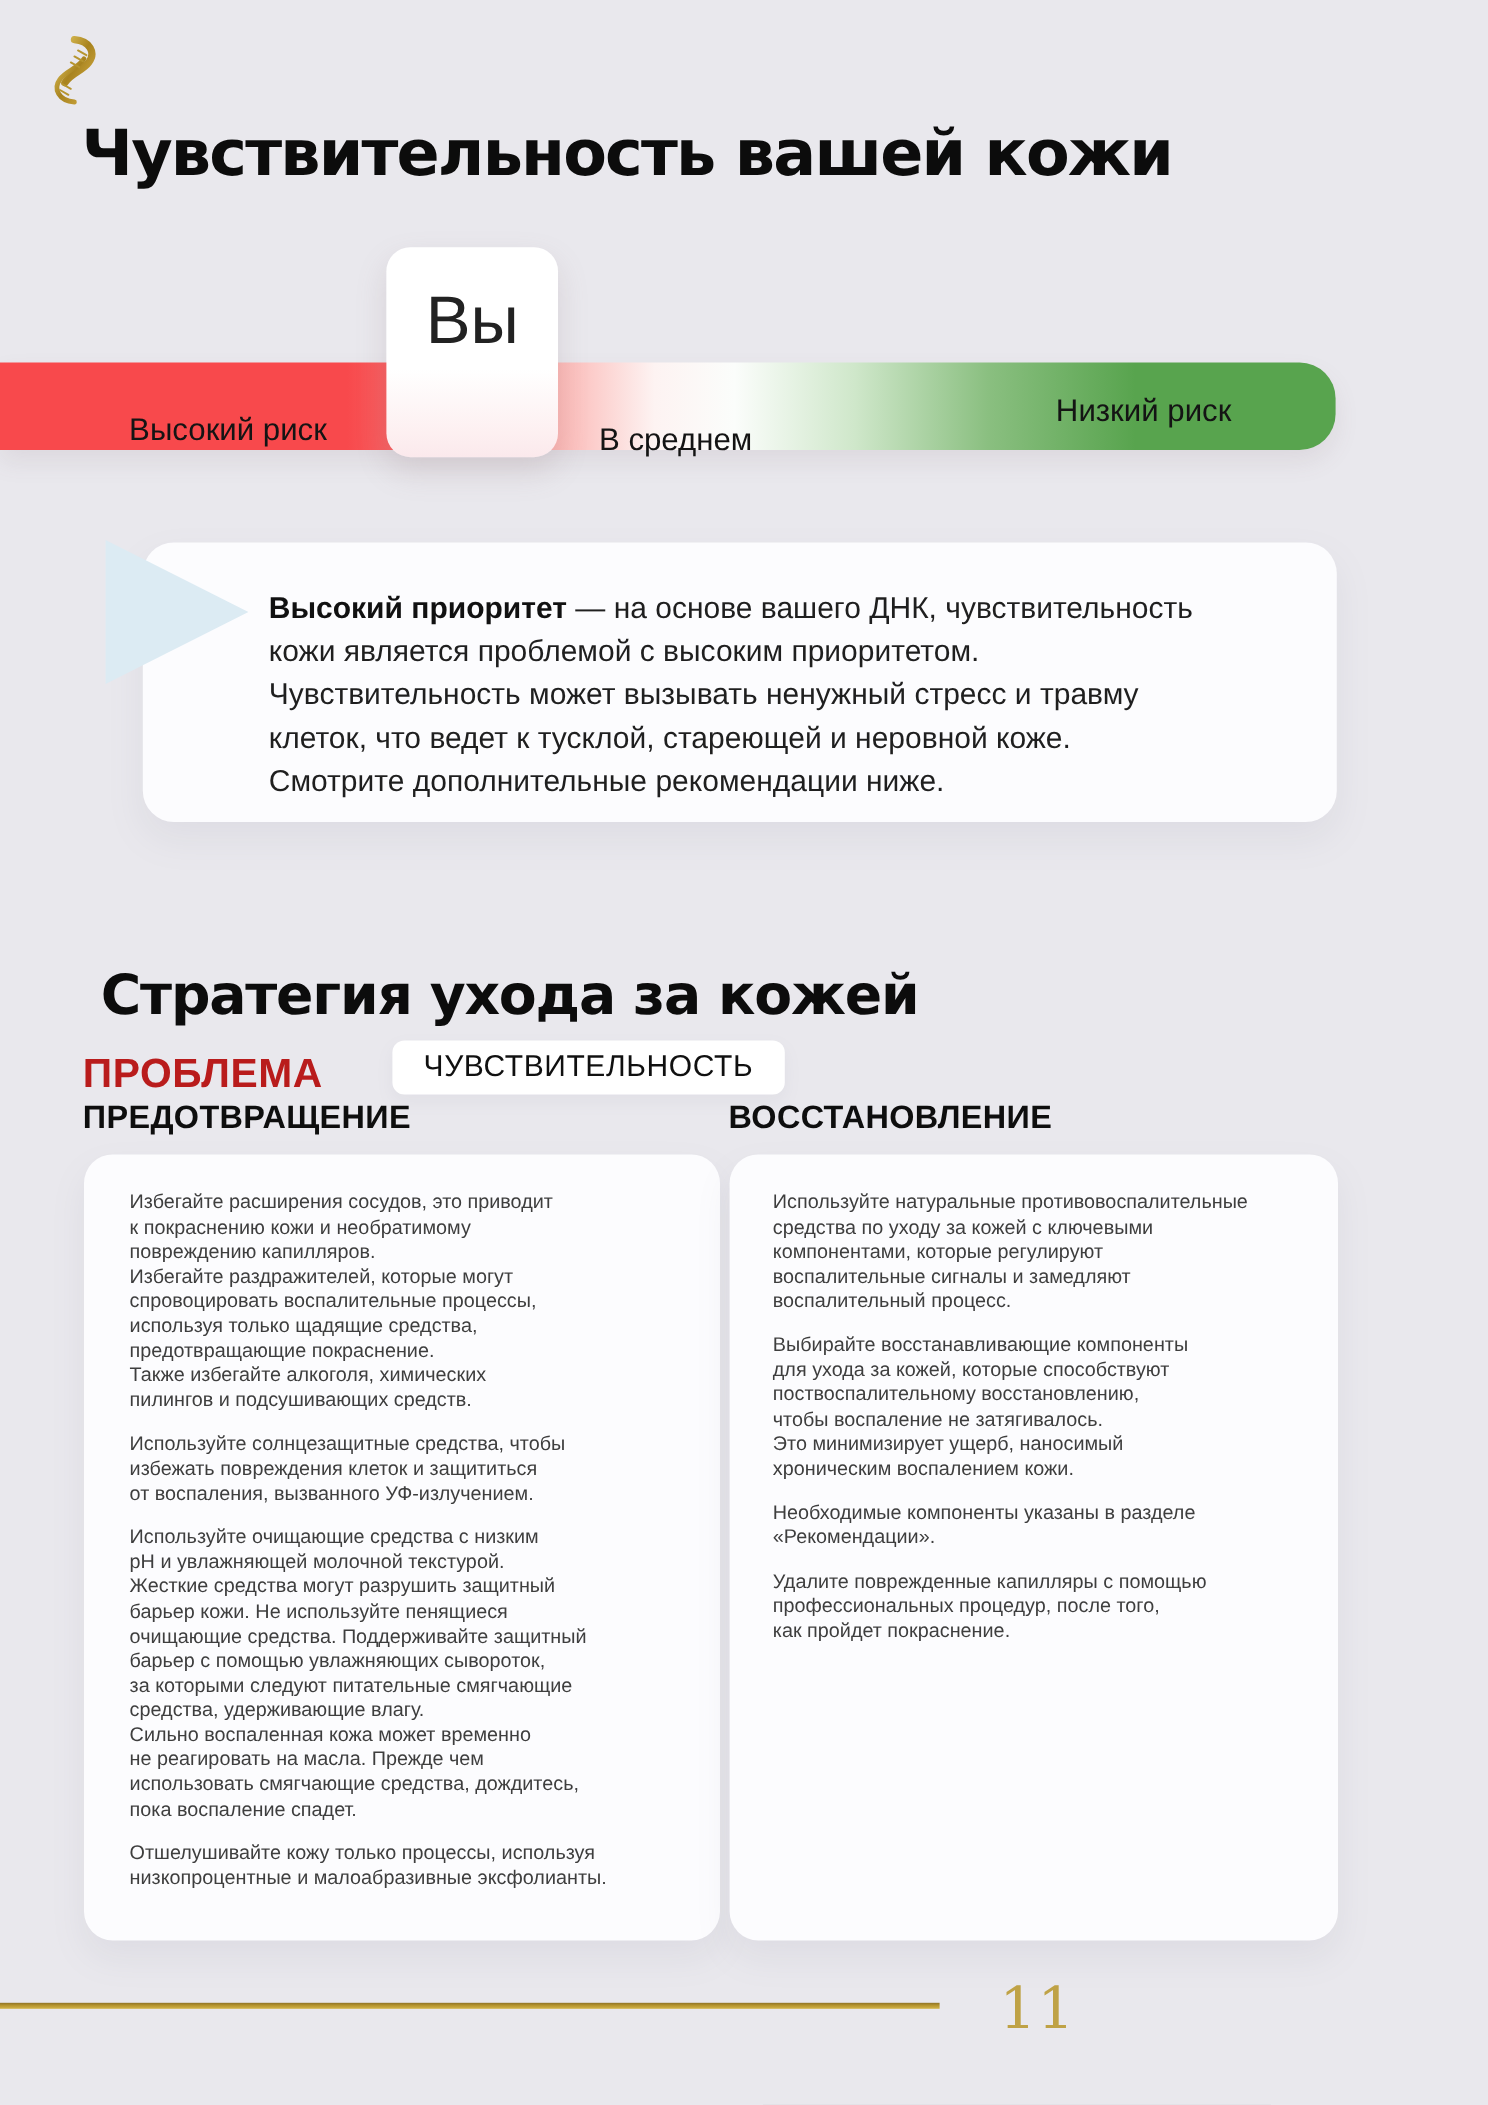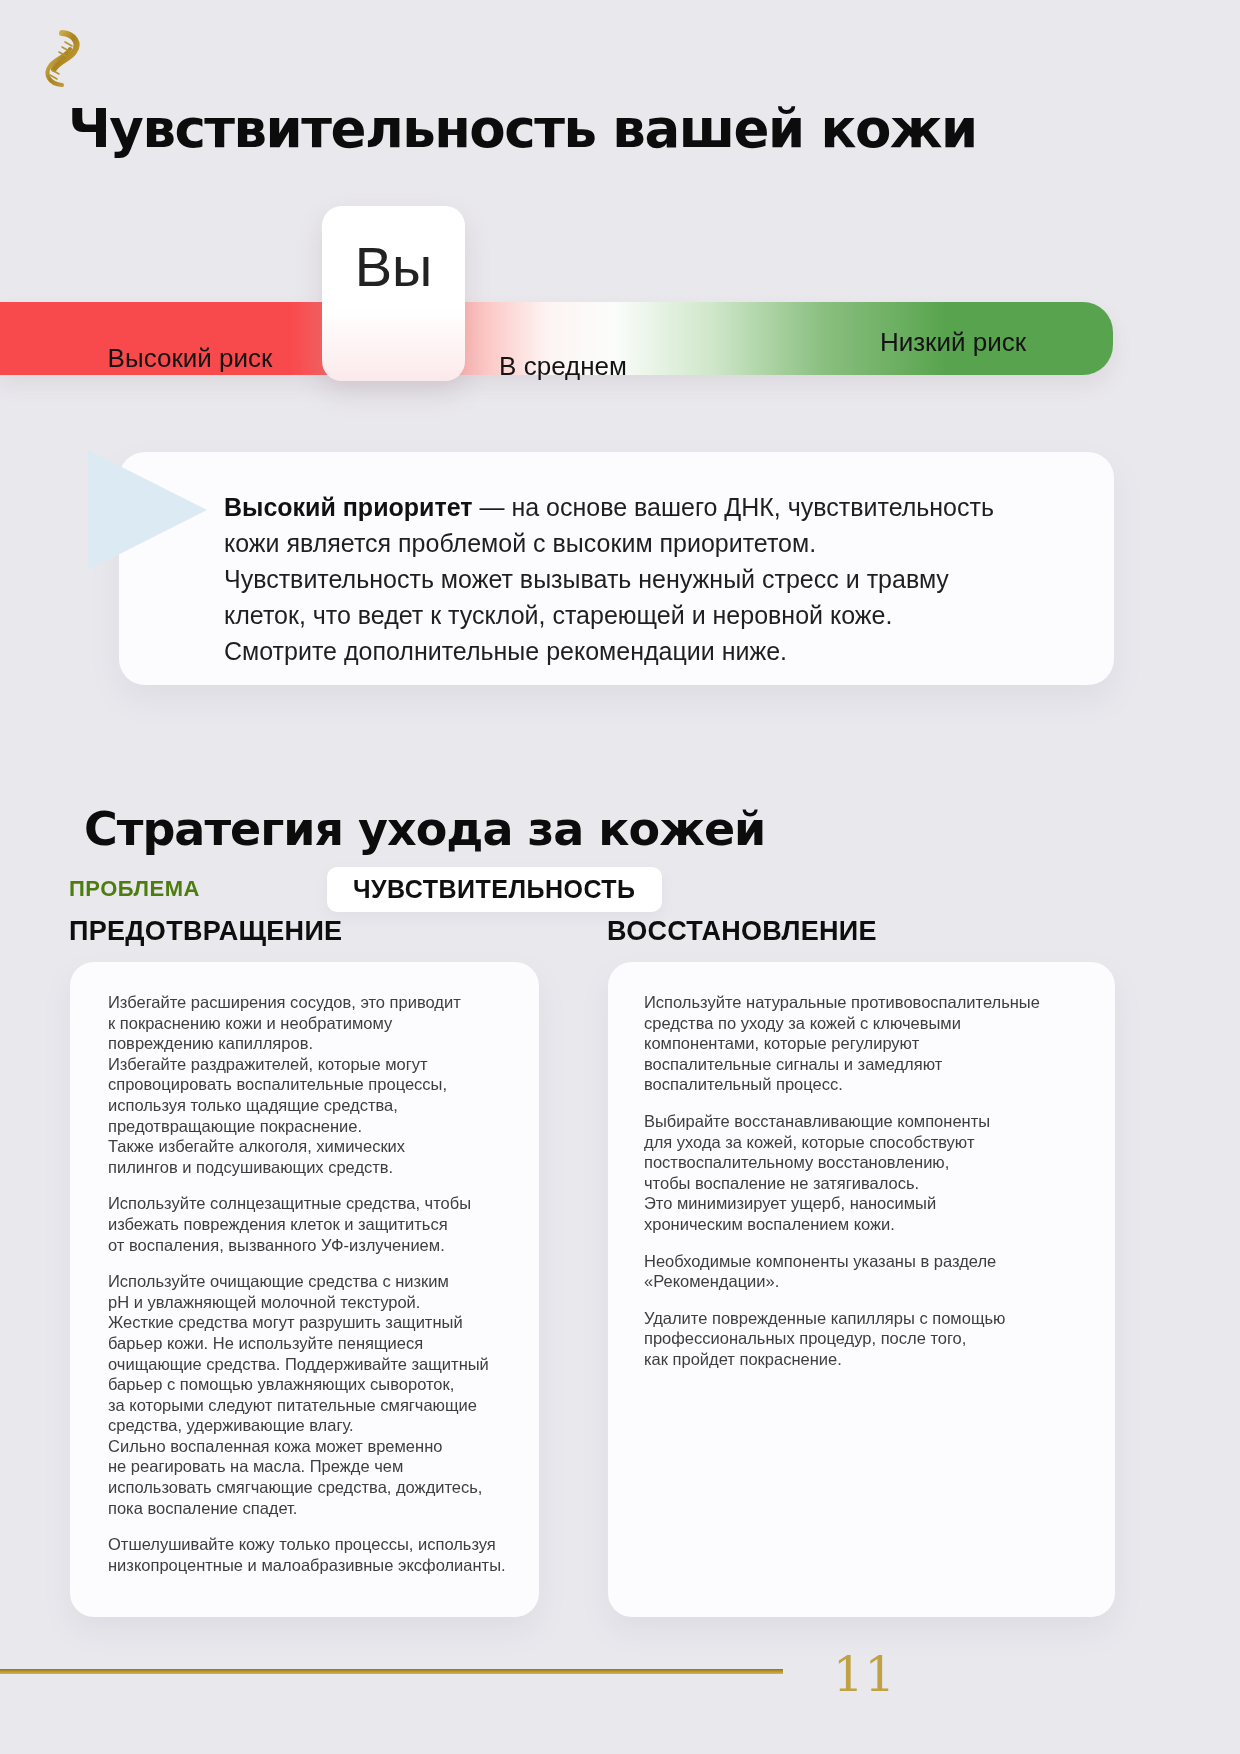--- a/index.html
+++ b/index.html
@@ -60,40 +60,40 @@
   }
   .callout-text b{font-weight:bold;color:#111;}
   
   h2.strategy-title{
     position:absolute;left:66px;top:784px;margin:18px;
     font-family:"DejaVu Sans", sans-serif;
     font-size:46px;font-weight:bold;letter-spacing:-1px;color:#0c0c0c;
   }
   .problem-label{
     position:absolute;left:69px;top:876px;
-    font-size:22px;font-weight:bold;letter-spacing:0.5px;color:#4d7c0f;
+    font-size:34px;font-weight:bold;letter-spacing:0.5px;color:#b91c1c;
   }
   .problem-pill{
     position:absolute;left:327px;top:867px;
     background:#ffffff;border-radius:10px;padding:8px 26px;
-    font-size:25px;font-weight:bold;letter-spacing:0.5px;color:#101010;
+    font-size:25px;font-weight:normal;letter-spacing:0.5px;color:#101010;
     box-shadow:0 6px 14px rgba(130,130,150,0.08);
   }
   .col-header{
     position:absolute;top:916px;
     font-size:27px;font-weight:bold;letter-spacing:0.3px;color:#0e0e0e;
   }
   .col-header.left{left:69px;}
   .col-header.right{left:607px;}
   .strategy-card{
     position:absolute;top:962px;height:655px;
     background:#fcfcfe;border-radius:24px;box-sizing:border-box;
     box-shadow:0 14px 28px rgba(130,130,150,0.10);
   }
-  .strategy-card.left{left:70px;width:469px;padding:30px 30px 0 38px;}
+  .strategy-card.left{left:70px;width:530px;padding:30px 30px 0 38px;}
   .strategy-card.right{left:608px;width:507px;padding:30px 26px 0 36px;}
   .strategy-card p{
     margin:0 0 16px 0;
     font-size:16.5px;line-height:20.6px;color:#3e3e3e;white-space:pre-line;
   }
   
   .footer-rule{
     position:absolute;left:0;top:1669px;width:783px;height:5px;
     background:linear-gradient(180deg,#8f7326 0%,#b6952f 45%,#d3b54a 100%);
   }

